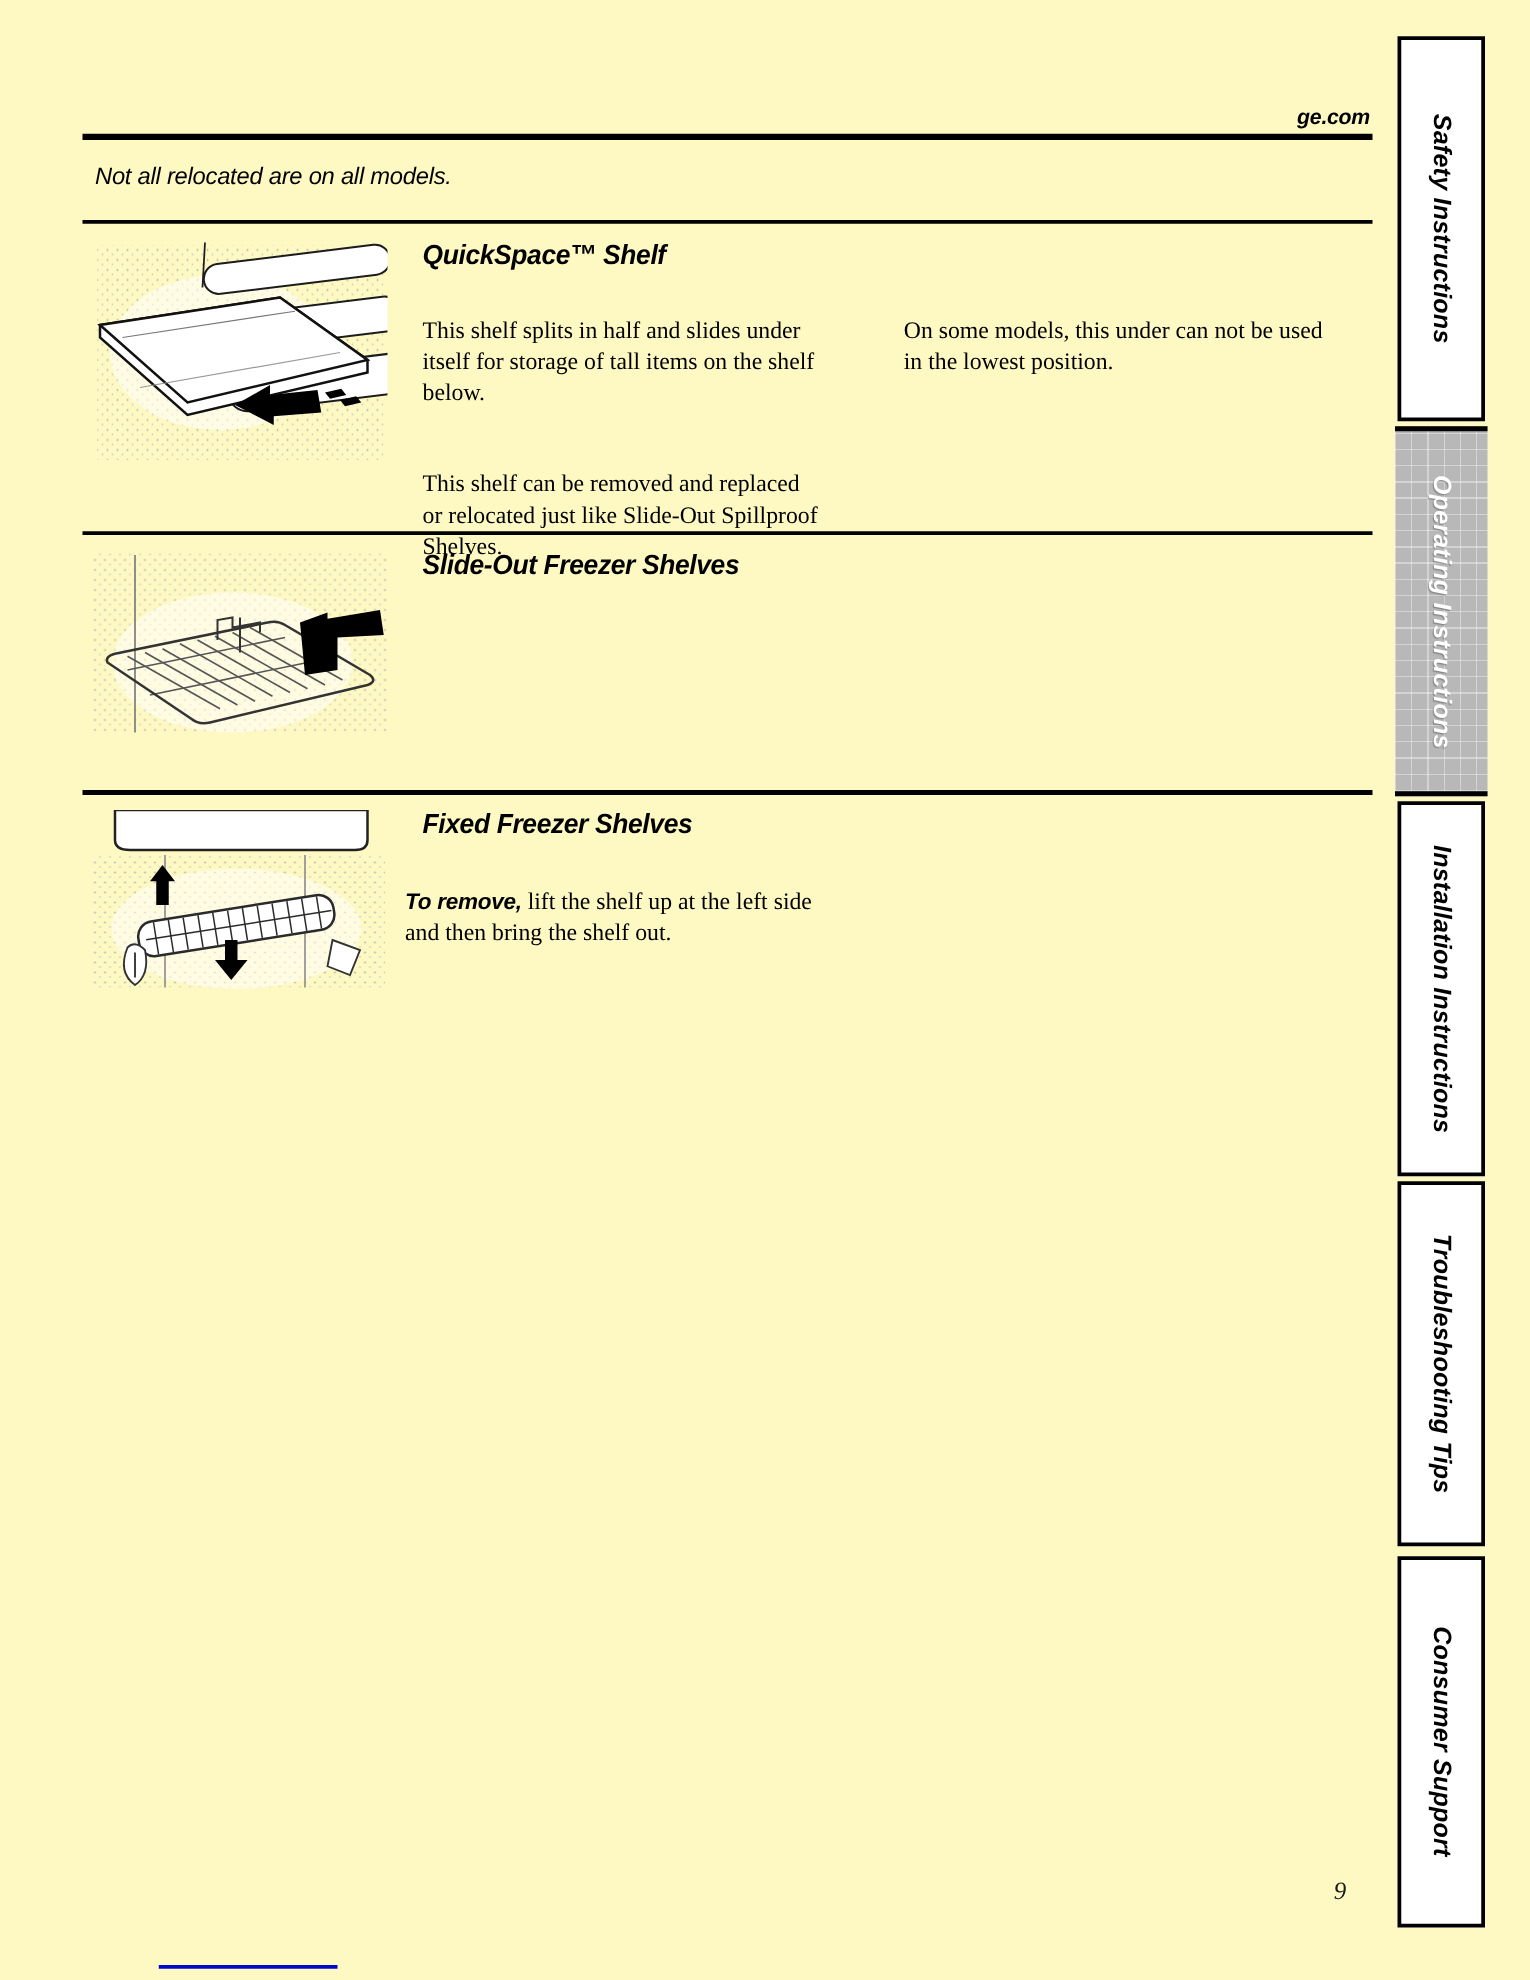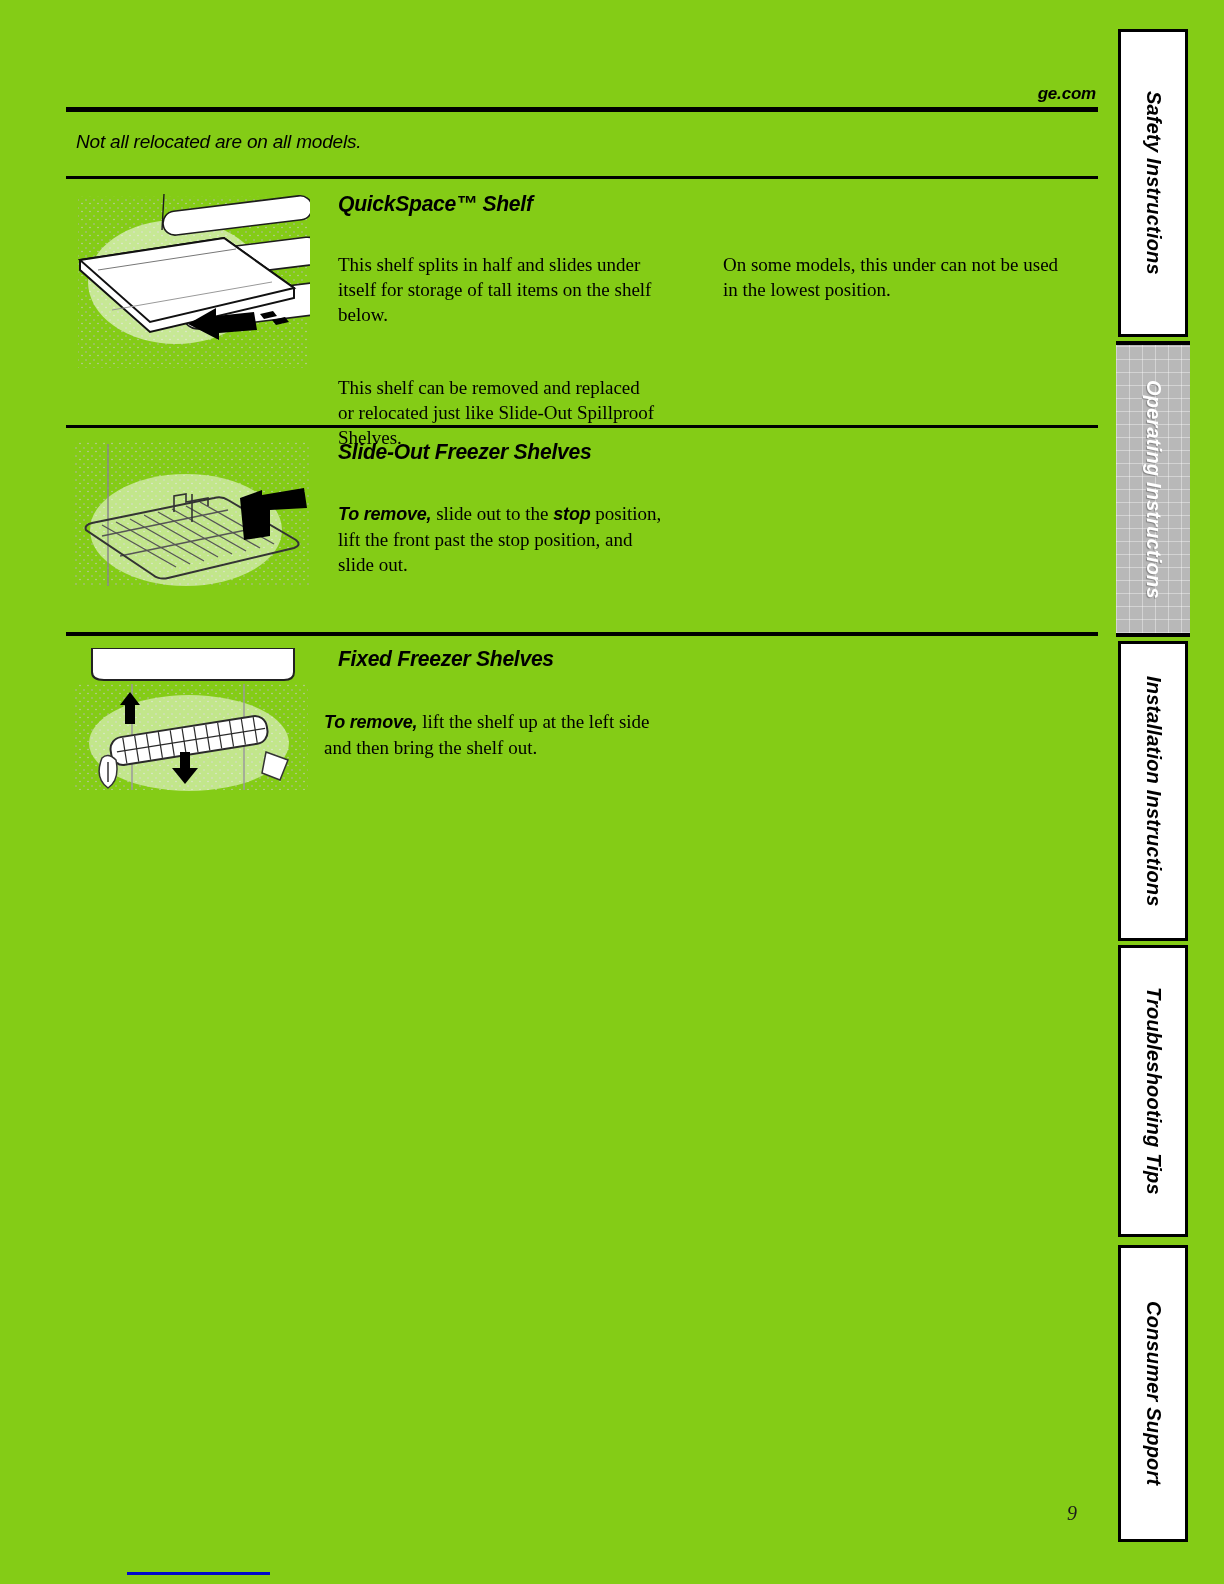--- a/index.html
+++ b/index.html
@@ -1,16 +1,16 @@
 <!DOCTYPE html>
 <html><head>
 <meta charset="utf-8">
 <style>
   html,body{margin:0;padding:0;background:#e8e8e8;}
-  #page{position:relative;width:1224px;height:1584px;background:#84cc16;margin:0 auto;
+  #page{position:relative;width:1224px;height:1584px;background:#fef9c3;margin:0 auto;
         font-family:"Liberation Sans",sans-serif;color:#000;overflow:hidden;}
 
   
   .ge-link{position:absolute;top:84px;left:900px;width:196px;text-align:right;
            font:italic bold 17px "Liberation Sans",sans-serif;letter-spacing:-0.2px;}
   .rule{position:absolute;left:66px;width:1032px;background:#000;}
   .rule-thick{top:107px;height:5px;}
   .rule-a{top:176px;height:3px;}
   .rule-b{top:425px;height:3px;}
   .rule-c{top:632px;height:4px;}
@@ -127,25 +127,20 @@
       <path d="M12,92 Q10,87 18,85 L140,60 Q148,58 154,62 L222,102 Q228,107 220,110 L94,140 Q85,142 79,137 Z" stroke="#333" stroke-width="2"></path>
     </g>
     <g stroke="#333" stroke-width="1.6" fill="none">
       <path d="M100,74 L100,58 L112,56 L112,64 L134,60 L134,68"></path>
       <line x1="118" y1="56" x2="118" y2="84"></line>
     </g>
     <path d="M166,60 L188,52 L188,57 L230,50 L233,70 L196,72 L196,98 L170,102 Z" fill="#000"></path>
   </svg>
 
   <div class="sec-title" style="left:338px;top:439px">Slide-Out Freezer Shelves</div>
-  <div class="col" style="left:338px;top:476px;width:365px">
-    <p><span class="lead-bold">To remove,</span><span> slide out to the </span><span class="lead-bold">stop</span><span> position,
-lift the front past the stop position, and
-slide out.</span></p>
-  </div>
 
   <svg class="illus" style="left:74px;top:648px" width="238" height="146" viewBox="0 0 238 146">
     <defs>
       <pattern id="st3" width="8" height="8" patternUnits="userSpaceOnUse">
         <circle cx="2" cy="2" r="0.8" fill="#b3b3b3"></circle>
           <circle cx="6" cy="5.5" r="0.7" fill="#c9c9c9"></circle>
       </pattern>
     </defs>
     <rect x="0" y="36" width="234" height="106" fill="url(#st3)"></rect>
     <ellipse cx="115" cy="95" rx="100" ry="48" fill="#fff" opacity="0.5"></ellipse>

